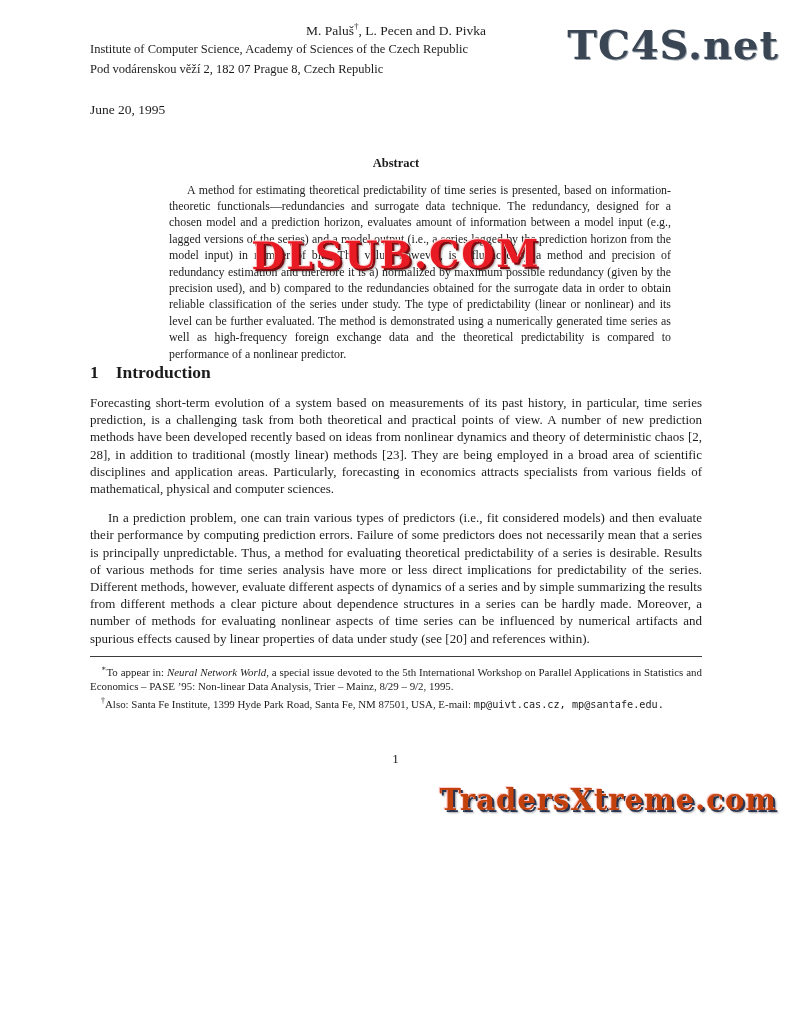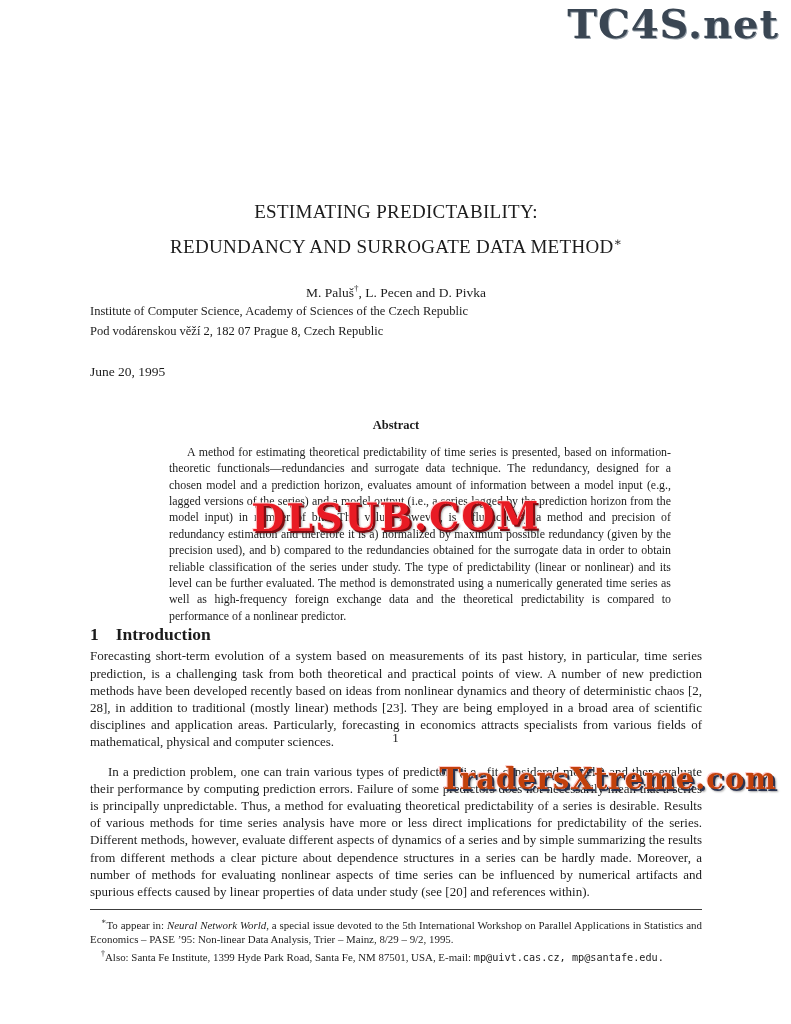--- a/index.html
+++ b/index.html
@@ -109,21 +109,21 @@
     margin-left: 48px;
   }
 
   
   .section-heading {
     font-size: 17.5px;
     font-weight: bold;
   }
   .section-heading .sec-num { margin-right: 17px; }
   .body-para {
-    margin-top: 2px;
+    margin-top: 11px;
     font-size: 13px;
     line-height: 17.2px;
     text-align: justify;
   }
   .body-para.indent {
     margin-top: 12px;
     text-indent: 18px;
   }
 
   
@@ -157,24 +157,20 @@
     font-size: 13px;
   }
 </style>
 </head>
 <body>
 
 <div class="page">
 
   <div class="wm-top">TC4S.net</div>
 
-  <div class="title-block">
-    <div>ESTIMATING PREDICTABILITY:</div>
-    <div><span>REDUNDANCY AND SURROGATE DATA METHOD</span><sup>∗</sup></div>
-  </div>
 
   <div class="authors">
     <span>M. Paluš</span><sup>†</sup><span>, L. Pecen and D. Pivka</span>
   </div>
 
   <div class="affiliation">
     <div>Institute of Computer Science, Academy of Sciences of the Czech Republic</div>
     <div>Pod vodárenskou věží 2, 182 07 Prague 8, Czech Republic</div>
   </div>
 

